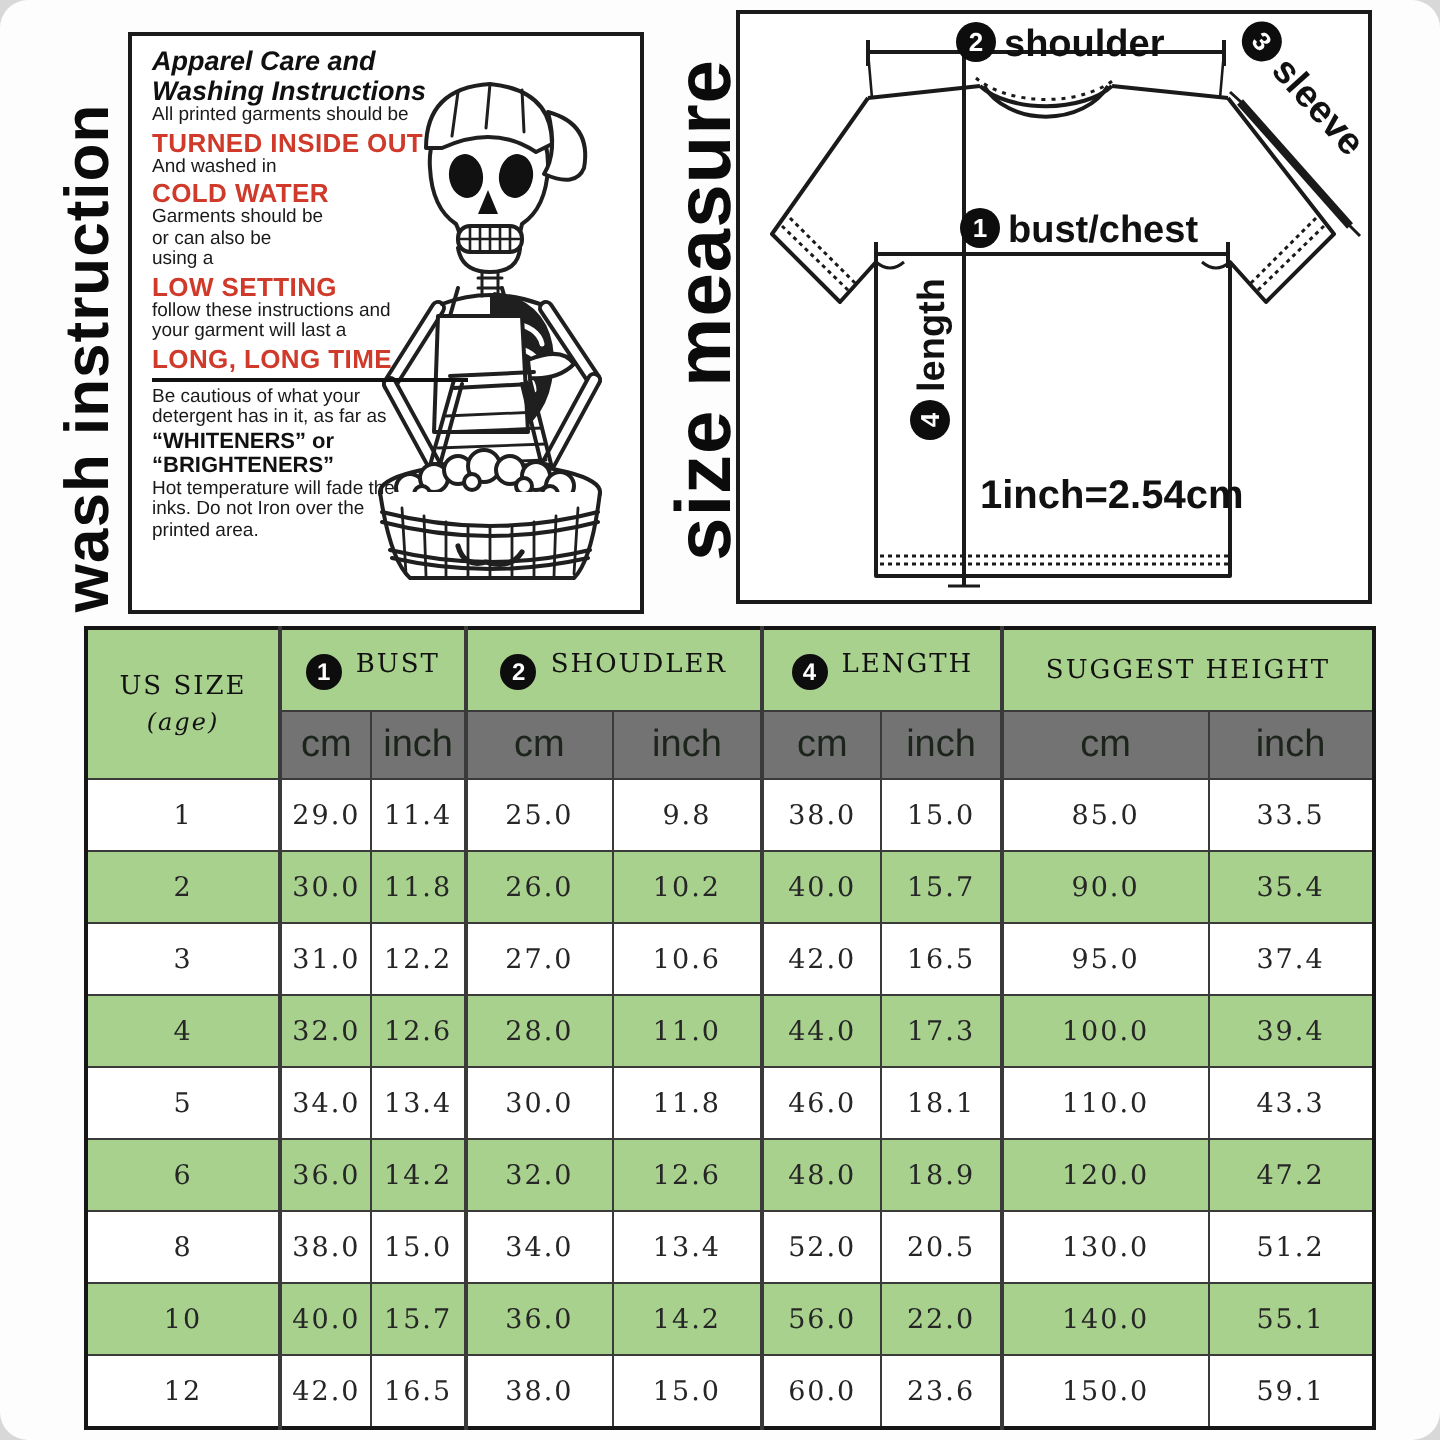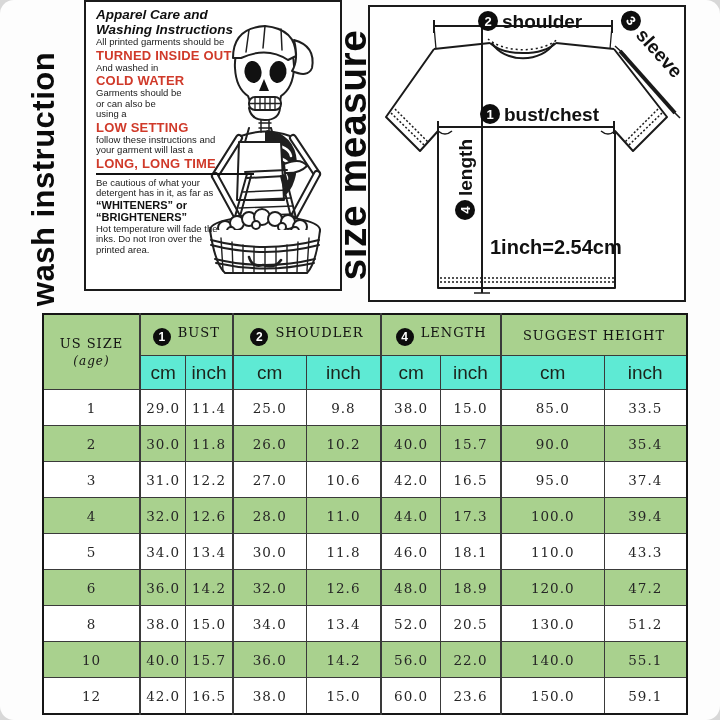--- a/index.html
+++ b/index.html
@@ -5,39 +5,39 @@
   html,body{margin:0;padding:0;}
   body{width:720px;height:720px;background:#d8d8d8;font-family:"Liberation Sans",sans-serif;position:relative;}
   .page{position:absolute;left:0;top:0;width:720px;height:720px;background:#fdfdfd;border-radius:14px;overflow:hidden;}
 
   
   .v-label{position:absolute;text-align:center;transform:rotate(-90deg);font-weight:bold;color:#0b0b0b;white-space:nowrap;}
   #wash-label{width:300px;left:-106px;top:158px;font-size:31px;line-height:42px;letter-spacing:.5px;}
   #size-label{width:300px;left:203px;top:133px;font-size:39px;line-height:44px;letter-spacing:.5px;}
 
   .panel{position:absolute;background:#fff;border:2px solid #1b1b1b;box-sizing:border-box;}
-  #wash-panel{left:64px;top:0;width:258px;height:291px;margin-left:20px;}
+  #wash-panel{left:64px;top:16px;width:258px;height:291px;}
   #size-panel{left:368px;top:5px;width:318px;height:297px;}
 
   .care-text{position:absolute;left:10px;top:5px;width:178px;z-index:2;}
   .care-title{font-style:italic;font-weight:bold;font-size:13.5px;line-height:15px;color:#101010;white-space:nowrap;}
   .cl{font-size:9.5px;line-height:10.5px;color:#1a1a1a;white-space:nowrap;}
   .cr{font-size:13px;line-height:15px;font-weight:bold;color:#d03a2a;white-space:nowrap;letter-spacing:.2px;}
   .cb{font-size:11px;line-height:12.5px;font-weight:bold;color:#111;white-space:nowrap;}
   .no-bleach{font-size:14px;line-height:16px;}
   .rule{border-bottom:2.5px solid #111;width:158px;height:1px;margin:1px 0 3px 0;}
   #skeleton-svg{position:absolute;right:1px;top:14px;z-index:1;}
 
   #tshirt-svg{position:absolute;left:0;top:0;}
 
   
   #size-table{position:absolute;left:42px;top:313px;width:646px;border-collapse:collapse;background:#fff;border:2px solid #161616;}
   #size-table th,#size-table td{border:1px solid #3a3a3a;text-align:center;padding:0;}
   .group-row th{height:40px;background:#a9d18e;font-family:"DejaVu Serif",serif;font-size:13px;font-weight:normal;letter-spacing:1px;color:#111;}
-  .unit-row th{height:33px;background:#5eead4;font-size:19px;font-weight:normal;color:#1c241c;}
+  .unit-row th{height:33px;background:#737373;font-size:19px;font-weight:normal;color:#1c241c;}
   #size-table tbody td{height:35px;font-family:"DejaVu Serif",serif;font-size:13.5px;color:#262626;letter-spacing:1px;}
   #size-table tr.green td{background:#a9d18e;}
   .size-col{width:95px;margin-left:12px;}
   .size-head div{font-family:"DejaVu Serif",serif;letter-spacing:1px;}
   .size-head .age{font-size:12px;margin-top:3px;font-style:italic;}
   .gb{border-left-width:2px !important;}
   .circ{display:inline-block;width:18px;height:18px;border-radius:50%;background:#0d0d0d;color:#fff;font-family:"Liberation Sans",sans-serif;font-size:12px;font-weight:bold;line-height:18px;text-align:center;margin-right:7px;vertical-align:-4px;letter-spacing:0;}
 </style>
 </head>
 <body>

